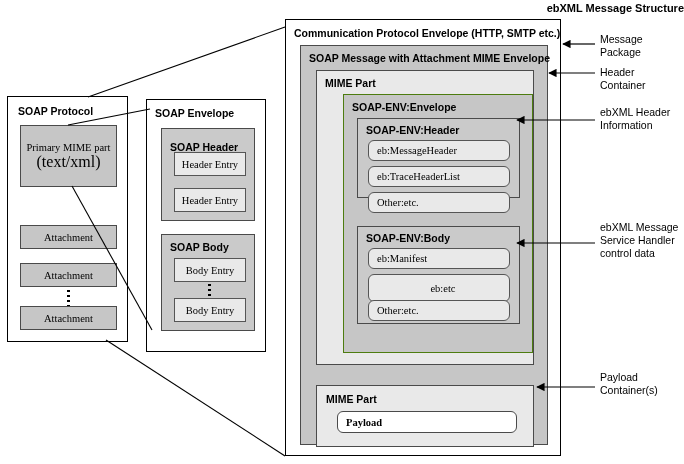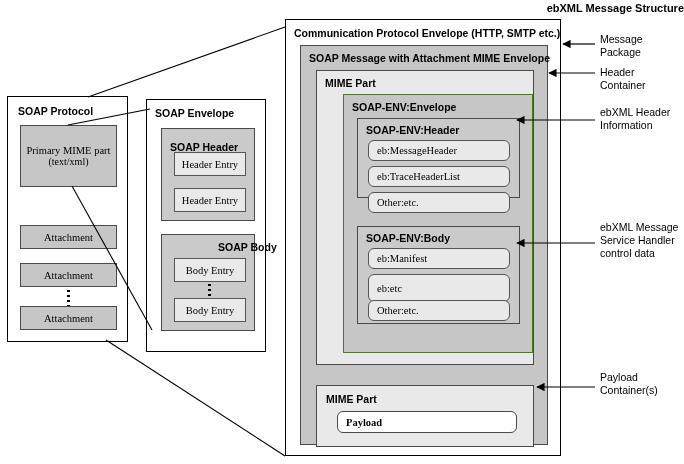--- a/index.html
+++ b/index.html
@@ -57,21 +57,21 @@
 </head>
 <body>
 
 <div id="page-title">ebXML Message Structure</div>
 
 <div class="box white" style="left:7px;top:96px;width:121px;height:246px;">
   <div class="btitle" style="left:10px;top:8px;font-size:10.5px;">SOAP Protocol</div>
 
   <div class="leaf dk" style="left:12px;top:28px;width:97px;height:62px;flex-direction:column;justify-content:center;align-items:center;">
     <span style="font-size:10.5px;">Primary MIME part</span>
-    <span style="font-size:10px;">(text/xml)</span>
+    <span style="font-size:16px;">(text/xml)</span>
   </div>
 
   <div class="leaf dk ctr" style="left:12px;top:128px;width:97px;height:24px;">
     <span style="font-size:10.5px;">Attachment</span>
   </div>
 
   <div class="leaf dk ctr" style="left:12px;top:166px;width:97px;height:24px;">
     <span style="font-size:10.5px;">Attachment</span>
   </div>
 
@@ -89,21 +89,21 @@
     <div class="btitle" style="left:8px;top:12px;font-size:10.5px;">SOAP Header</div>
     <div class="leaf ctr" style="left:12px;top:23px;width:72px;height:24px;">
       <span style="font-size:10.5px;">Header Entry</span>
     </div>
     <div class="leaf ctr" style="left:12px;top:59px;width:72px;height:24px;">
       <span style="font-size:10.5px;">Header Entry</span>
     </div>
   </div>
 
   <div class="box mgray" style="left:14px;top:134px;width:94px;height:97px;border:1px solid #4a4a4a;">
-    <div class="btitle" style="left:8px;top:6px;font-size:10.5px;margin-left:48px;">SOAP Body</div>
+    <div class="btitle" style="left:8px;top:6px;font-size:10.5px;">SOAP Body</div>
     <div class="leaf ctr" style="left:12px;top:23px;width:72px;height:24px;">
       <span style="font-size:10.5px;">Body Entry</span>
     </div>
     <div class="vdots" style="left:46px;top:49px;height:13px;"></div>
     <div class="leaf ctr" style="left:12px;top:63px;width:72px;height:24px;">
       <span style="font-size:10.5px;">Body Entry</span>
     </div>
   </div>
 </div>
 
@@ -130,21 +130,21 @@
           <div class="leaf pad" style="left:10px;top:73px;width:142px;height:21px;">
             <span style="font-size:10.5px;">Other:etc.</span>
           </div>
         </div>
 
         <div class="box mgray" style="left:13px;top:131px;width:163px;height:98px;border:1px solid #4a4a4a;">
           <div class="btitle" style="left:8px;top:5px;font-size:10.5px;">SOAP-ENV:Body</div>
           <div class="leaf pad" style="left:10px;top:21px;width:142px;height:21px;">
             <span style="font-size:10.5px;">eb:Manifest</span>
           </div>
-          <div class="leaf pad" style="left:10px;top:47px;width:142px;height:28px;">
+          <div class="leaf pad" style="left:10px;top:47px;width:142px;height:28px;justify-content:center;">
             <span style="font-size:10.5px;">eb:etc</span>
           </div>
           <div class="leaf pad" style="left:10px;top:73px;width:142px;height:21px;">
             <span style="font-size:10.5px;">Other:etc.</span>
           </div>
         </div>
       </div>
     </div>
 
     <div class="box lgray" style="left:15px;top:339px;width:218px;height:62px;border:1px solid #4a4a4a;">

